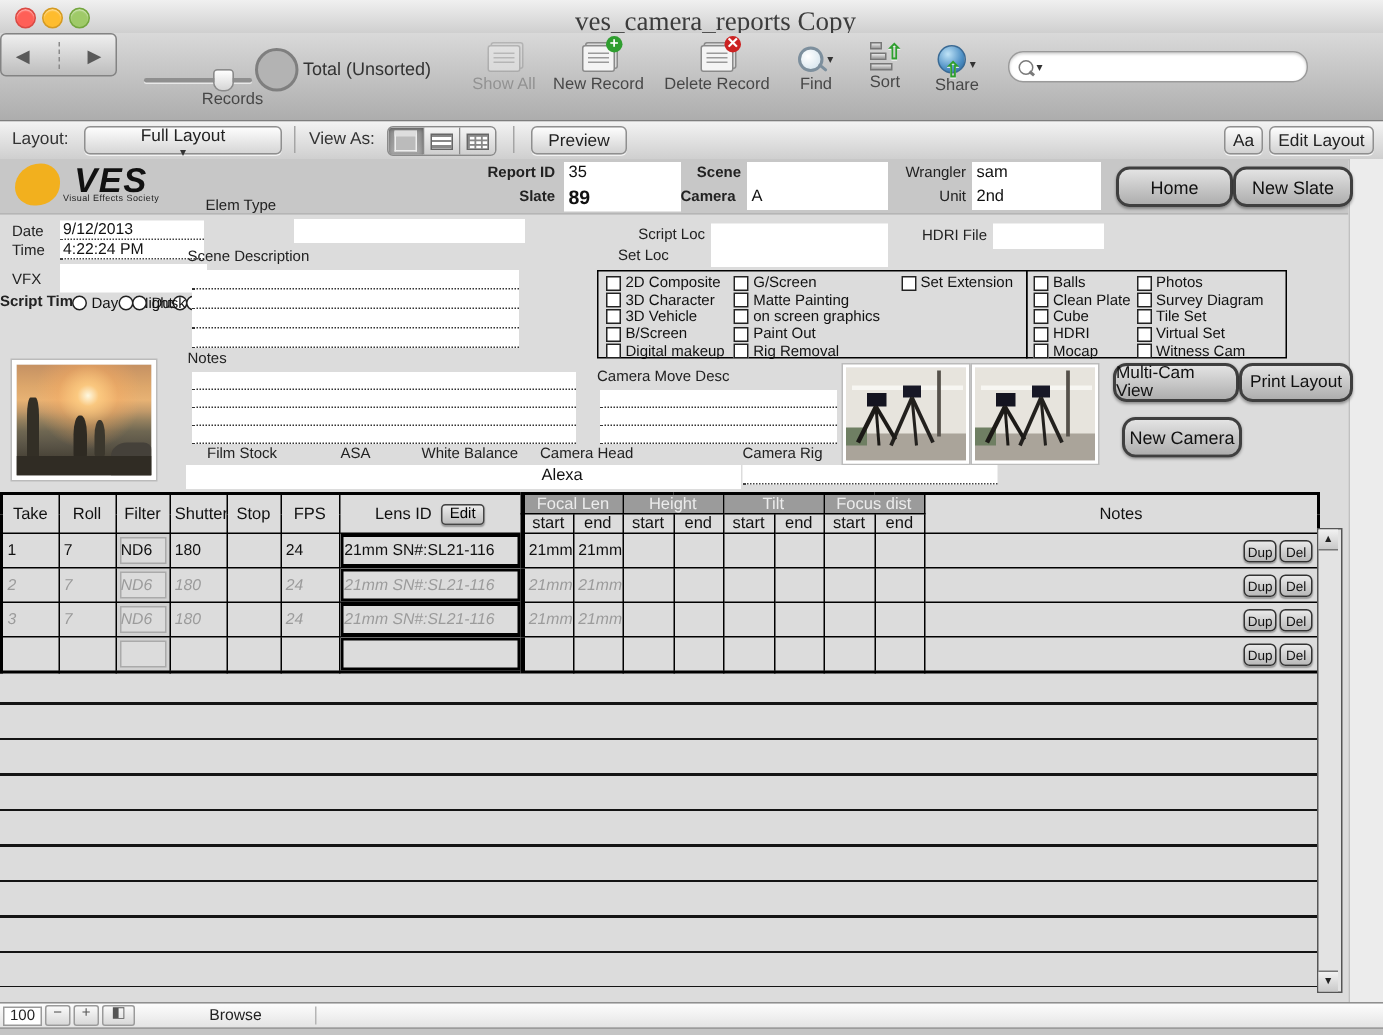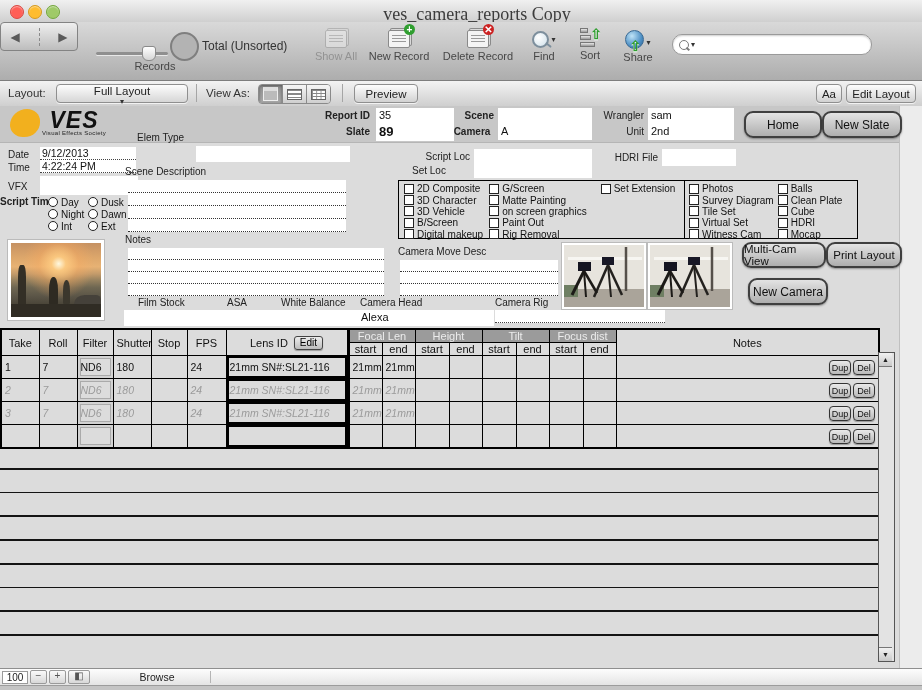--- a/index.html
+++ b/index.html
@@ -82,21 +82,21 @@
   .wfield{background:#fff;font-size:11px;color:#111;padding:1px 3px;overflow:hidden;white-space:nowrap;}
   .dotfield{background:#fff;border-bottom:1px dotted #444;font-size:10.5px;color:#111;padding:0 2px;white-space:nowrap;}
   .bigbtn{display:flex;align-items:center;justify-content:center;border:2px solid #3f3f3f;border-radius:9px;
     background:linear-gradient(#e3e3e3,#aeaeae);font-size:12px;color:#111;box-shadow:0 1px 2px rgba(0,0,0,.35);cursor:default;}
   .ruledbox{background:#fff;}
   .ruledbox .rl{border-bottom:1px dotted #333;}
   .cbbox{border:1.5px solid #000;display:flex;}
   .cb-item{display:flex;align-items:center;gap:3px;height:11.4px;}
   .cb{width:8px;height:8px;border:1px solid #222;background:#fff;flex:none;}
   .cb-lbl{font-size:10px;color:#111;white-space:nowrap;}
-  .radio-col{display:flex;flex-direction:column;}
+  .radio-col{display:flex;flex-direction:row;}
   .radio-item{display:flex;align-items:center;gap:3px;height:12px;}
   .rad{width:8px;height:8px;border:1px solid #222;border-radius:50%;background:#fff;flex:none;}
   
   .photo-beach{overflow:hidden;border:3px solid #fff;box-shadow:0 0 0 1px #bbb;
     background:
      radial-gradient(circle at 53% 28%,rgba(255,252,230,.95) 0%,rgba(255,205,130,.85) 10%,rgba(250,170,95,.4) 28%,rgba(230,150,90,0) 50%),
      linear-gradient(to bottom,#c59163 0%,#dda76b 20%,#e7b274 32%,#c29a6a 42%,#97825f 50%,#6f6752 60%,#5b5547 72%,#474236 85%,#38342a 100%);}
   .sil{position:absolute;background:#2e2a22;}
   
   #takes-table{position:absolute;left:0;top:328px;width:878px;border-collapse:collapse;table-layout:fixed;
@@ -380,62 +380,62 @@
         </div>
       </div>
     <div id="vfx-col3" style="margin-left:8px;">
         <div class="cb-item">
           <span class="cb"></span>
           <span class="cb-lbl">Set Extension</span>
         </div>
       </div>
   </div>
   <div class="abs cbbox" style="left:684px;top:180px;width:168px;height:55px;padding:2px 0 0 4px;gap:4px;">
+    <div id="data-col1">
+        <div class="cb-item">
+          <span class="cb"></span>
+          <span class="cb-lbl">Balls</span>
+        </div>
+        <div class="cb-item">
+          <span class="cb"></span>
+          <span class="cb-lbl">Clean Plate</span>
+        </div>
+        <div class="cb-item">
+          <span class="cb"></span>
+          <span class="cb-lbl">Cube</span>
+        </div>
+        <div class="cb-item">
+          <span class="cb"></span>
+          <span class="cb-lbl">HDRI</span>
+        </div>
+        <div class="cb-item">
+          <span class="cb"></span>
+          <span class="cb-lbl">Mocap</span>
+        </div>
+      </div>
     <div id="data-col2">
         <div class="cb-item">
           <span class="cb"></span>
           <span class="cb-lbl">Photos</span>
         </div>
         <div class="cb-item">
           <span class="cb"></span>
           <span class="cb-lbl">Survey Diagram</span>
         </div>
         <div class="cb-item">
           <span class="cb"></span>
           <span class="cb-lbl">Tile Set</span>
         </div>
         <div class="cb-item">
           <span class="cb"></span>
           <span class="cb-lbl">Virtual Set</span>
         </div>
         <div class="cb-item">
           <span class="cb"></span>
           <span class="cb-lbl">Witness Cam</span>
-        </div>
-      </div>
-    <div id="data-col1">
-        <div class="cb-item">
-          <span class="cb"></span>
-          <span class="cb-lbl">Balls</span>
-        </div>
-        <div class="cb-item">
-          <span class="cb"></span>
-          <span class="cb-lbl">Clean Plate</span>
-        </div>
-        <div class="cb-item">
-          <span class="cb"></span>
-          <span class="cb-lbl">Cube</span>
-        </div>
-        <div class="cb-item">
-          <span class="cb"></span>
-          <span class="cb-lbl">HDRI</span>
-        </div>
-        <div class="cb-item">
-          <span class="cb"></span>
-          <span class="cb-lbl">Mocap</span>
         </div>
       </div>
   </div>
 
   <div class="abs lbl" style="left:125px;top:234px;">Notes</div>
   <div class="abs ruledbox" style="left:128px;top:248px;width:256px;height:48px;">
     <div class="rl" style="height:11px;"></div>
       <div class="rl" style="height:11px;"></div>
       <div class="rl" style="height:11px;"></div>
       <div class="rl" style="height:11px;"></div>

